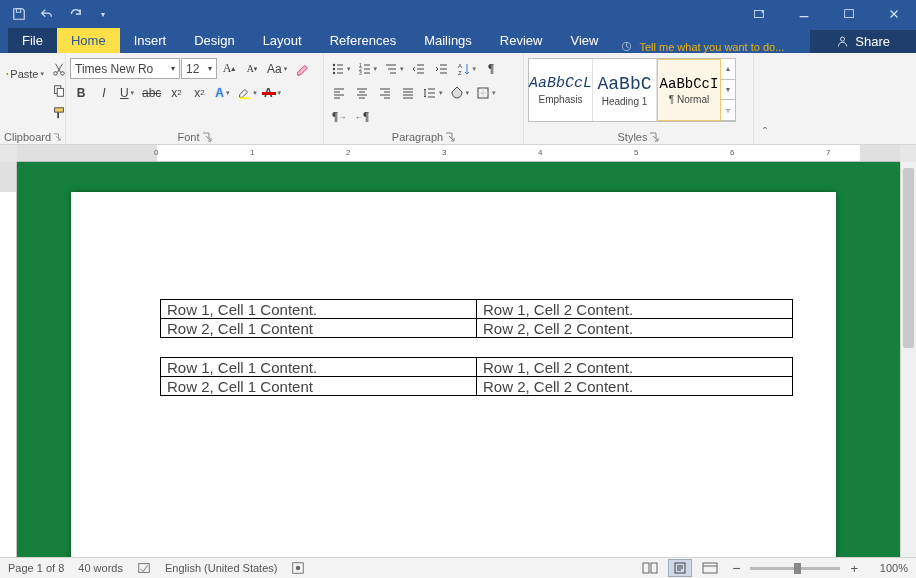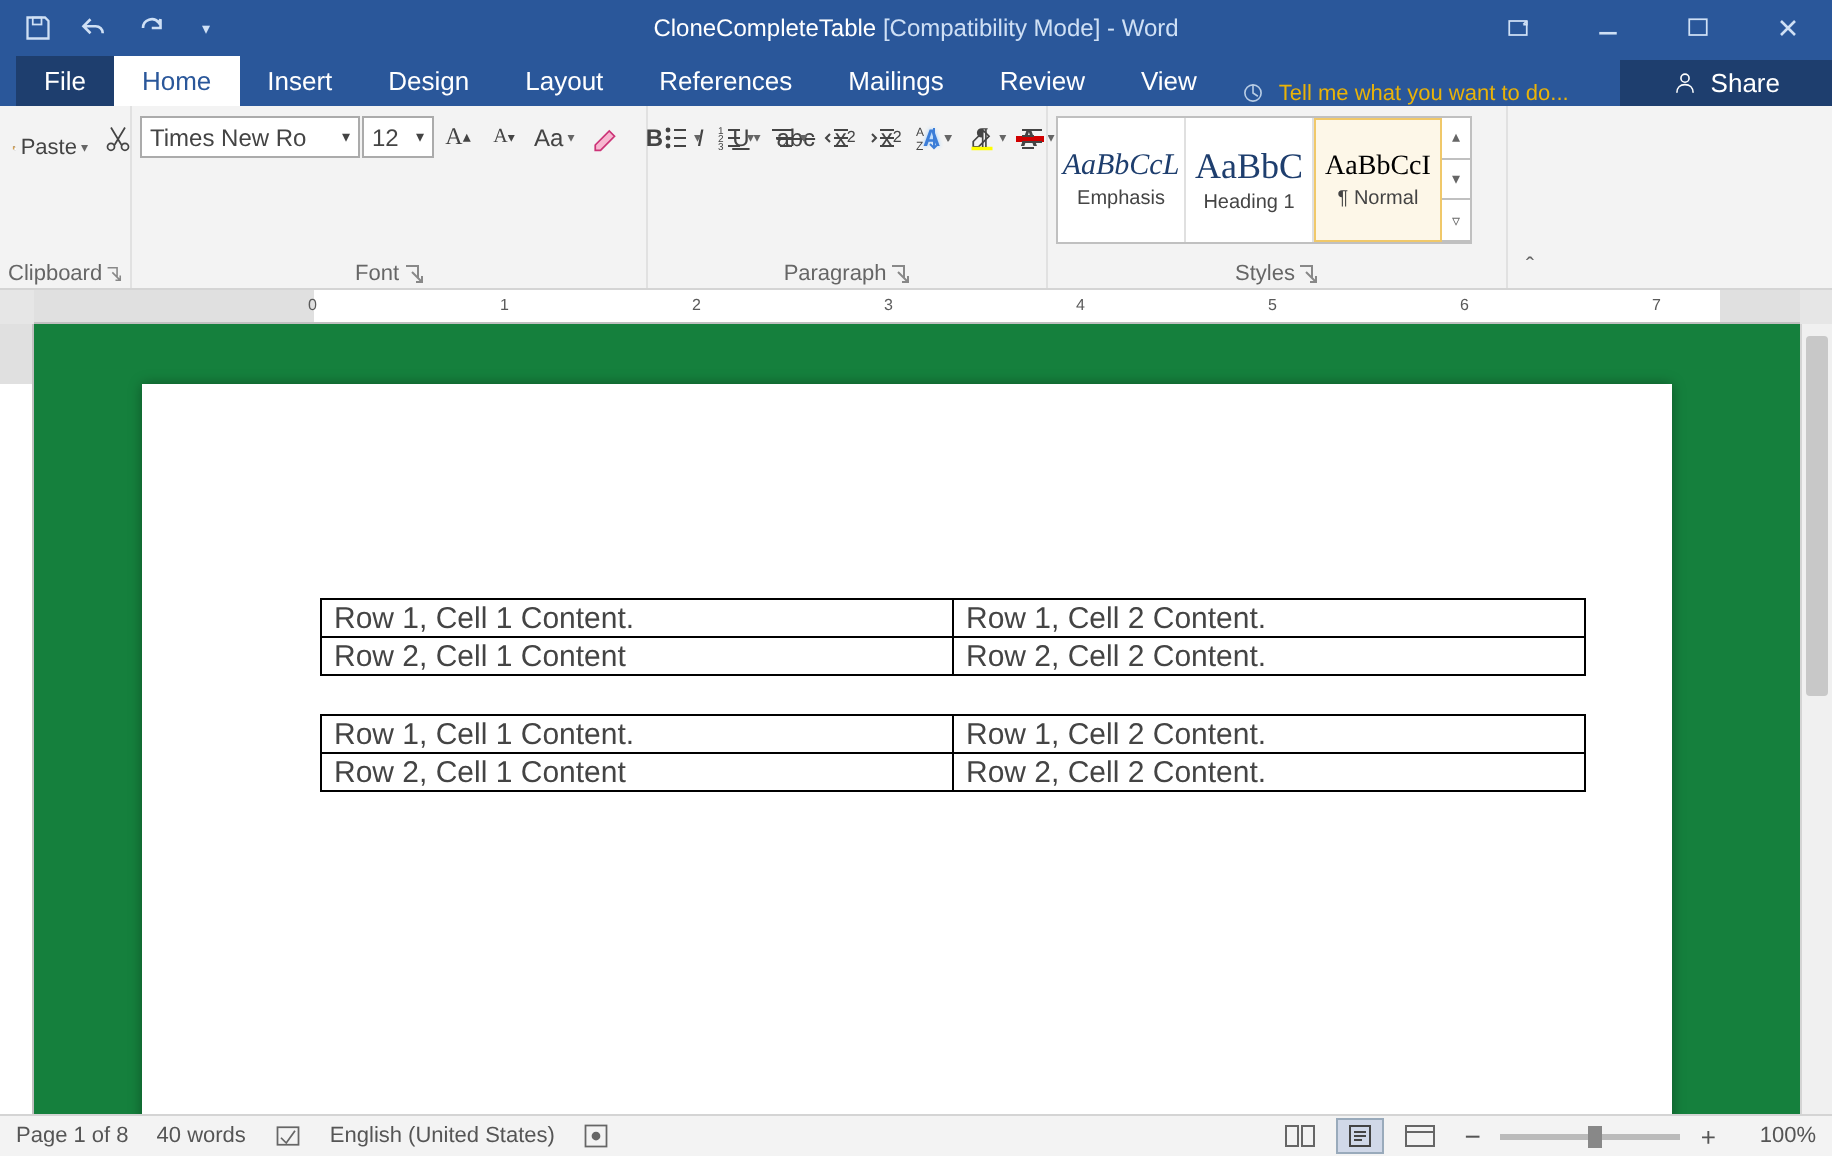--- a/index.html
+++ b/index.html
@@ -8,42 +8,42 @@
 .qat{display:flex;gap:2px;padding:0 6px;align-items:center}
 .qat .btn,.winbtn{width:26px;height:26px;display:flex;align-items:center;justify-content:center;color:#cfe0f5;font-size:13px}
 .qat .btn svg,.winbtn svg{width:14px;height:14px;fill:#cfe0f5}
 .title{position:absolute;left:50%;transform:translateX(-50%);font-size:12px;color:#cfe0f5}
 .title .doc{color:#fff}
 .winbtns{margin-left:auto;display:flex}
 .winbtn{width:45px;height:28px}
 .tabs{height:25px;background:#2a579a;display:flex;align-items:flex-end;padding-left:8px;color:#fff;font-size:13px}
 .tab{padding:16px 14px 5px;cursor:pointer}
 .tab.file{background:#1e3e6e}
-.tab.active{background:#ffffff;color:#2a579a}
+.tab.active{background:#fde047;color:#2a579a}
 .tell{margin-left:8px;display:flex;align-items:center;gap:6px;color:#eab308;font-size:11px}
 .share{margin-left:auto;padding:4px 26px;display:flex;align-items:center;gap:6px;font-size:13px;background:#1e3e6e}
 .ribbon{height:92px;background:#f3f3f3;border-bottom:1px solid #d4d4d4;display:flex}
 .group{border-right:1px solid #e1e1e1;display:flex;flex-direction:column;padding:2px 4px 0}
 .grouplabel{text-align:center;font-size:11px;color:#666;border-top:0;padding:1px 0;display:flex;justify-content:center;align-items:center;gap:2px}
 .glaun{width:10px;height:10px}
 .gcontent{flex:1;display:flex;align-items:flex-start;gap:2px;padding-top:3px}
 .bigbtn{display:flex;flex-direction:row;align-items:center;justify-content:center;width:42px;padding:2px;font-size:11px;gap:2px}
 .bigbtn svg{width:28px;height:28px}
-.col{display:flex;gap:1px}
+.col{display:flex;flex-direction:column;gap:1px}
 .row{display:flex;gap:1px;align-items:center}
 .rb{min-width:22px;height:21px;display:flex;align-items:center;justify-content:center;border:1px solid transparent;padding:0 2px;font-size:12px;color:#444}
 .rb svg{width:14px;height:14px;fill:#444}
 .rb.dd::after{content:"▾";font-size:7px;margin-left:2px;color:#666}
 .fontbox,.sizebox{border:1px solid #ababab;background:#fff;height:21px;font-size:12px;display:flex;align-items:center;padding:0 4px}
 .fontbox{width:110px}
 .sizebox{width:36px}
 .stylesbox{display:flex;border:1px solid #c0c0c0;background:#fff;height:64px}
 .styleitem{width:64px;border-right:1px solid #e0e0e0;display:flex;flex-direction:column;align-items:center;justify-content:center;font-size:10px;gap:2px}
 .styleitem.sel{border:1px solid #f0c869;background:#fdf7e8}
-.stylepreview{font-family:Liberation Serif, serif;font-size:15px;color:#1e3e6e}
+.stylepreview{font-family:Liberation Mono, monospace;font-size:15px;color:#1e3e6e}
 .stylescroll{width:14px;display:flex;flex-direction:column}
 .stylescroll div{flex:1;border-bottom:1px solid #c0c0c0;display:flex;align-items:center;justify-content:center;font-size:8px;color:#666}
 .collapse{width:22px;display:flex;align-items:flex-end;justify-content:center;padding-bottom:4px;color:#666}
 .rulerH{height:17px;background:#fff;border-bottom:1px solid #c0c0c0;position:relative;display:flex}
 .rulerVcol{width:17px;background:#fff;border-right:1px solid #c0c0c0;position:relative}
 .rulerH .gray{position:absolute;top:0;height:100%;background:#e0e0e0}
 .rulermarks{position:absolute;top:0;bottom:0;left:0;right:0;font-size:8px;color:#5a5a5a}
 .doczone{position:absolute;top:162px;bottom:21px;left:0;right:0;display:flex;background:#989898}
 .docscroll{flex:1;overflow:hidden;position:relative;background:#15803d}
 .page{position:absolute;left:54px;top:30px;width:765px;height:520px;background:#fff;box-shadow:0 0 6px rgba(0,0,0,.35)}
@@ -74,24 +74,20 @@
         <svg viewBox="0 0 16 16">
           <path d="M6 3L2 7l4 4M2 7h7a4 4 0 014 4" fill="none" stroke="#cfe0f5" stroke-width="1.5"></path>
         </svg>
       </div>
     <div class="btn">
         <svg viewBox="0 0 16 16">
           <path d="M4 8a5 5 0 019-3l1-2v5H9" fill="none" stroke="#cfe0f5" stroke-width="1.5"></path>
         </svg>
       </div>
     <div class="btn" style="font-size:8px">▾</div>
-  </div>
-  <div class="title">
-    <span class="doc">CloneCompleteTable</span>
-    <span>[Compatibility Mode]</span> - <span>Word</span>
   </div>
   <div class="winbtns">
     <div class="winbtn">
         <svg viewBox="0 0 16 16">
           <rect x="3" y="4" width="10" height="8" fill="none" stroke="#cfe0f5"></rect>
           <path d="M11 6l2-2M13 4v2h-2" stroke="#cfe0f5" fill="none"></path>
         </svg>
       </div>
     <div class="winbtn">
         <svg viewBox="0 0 16 16">

